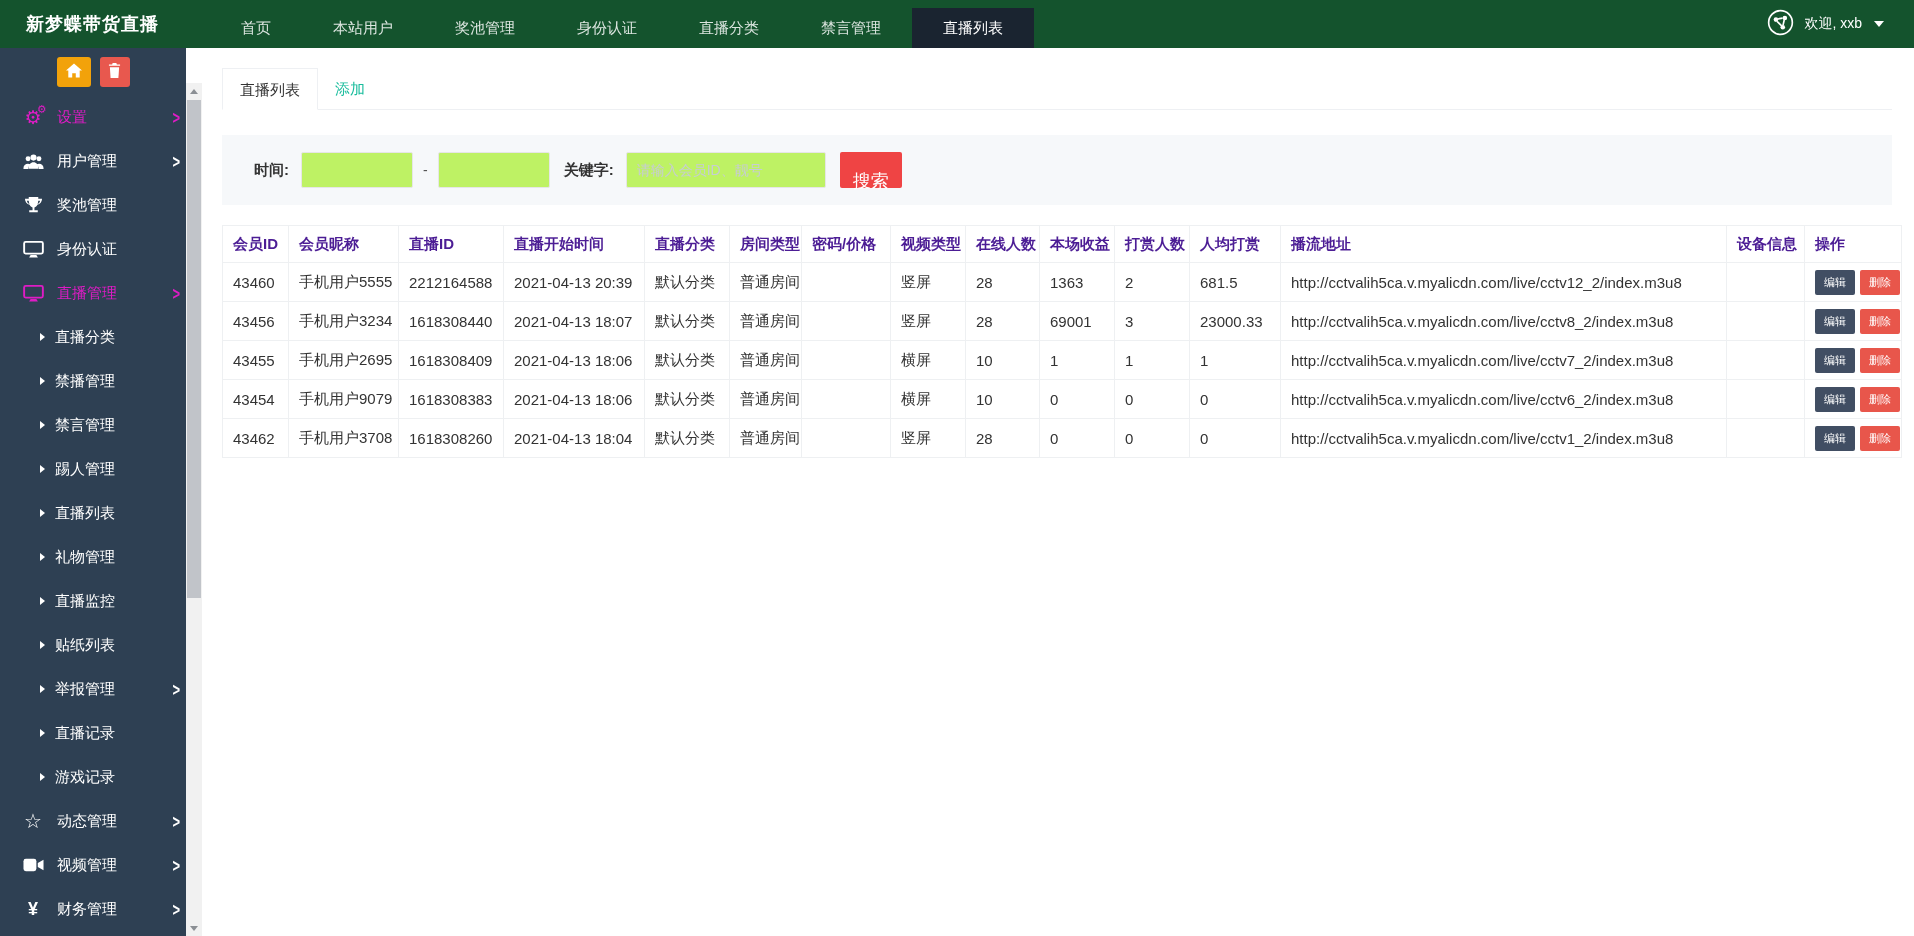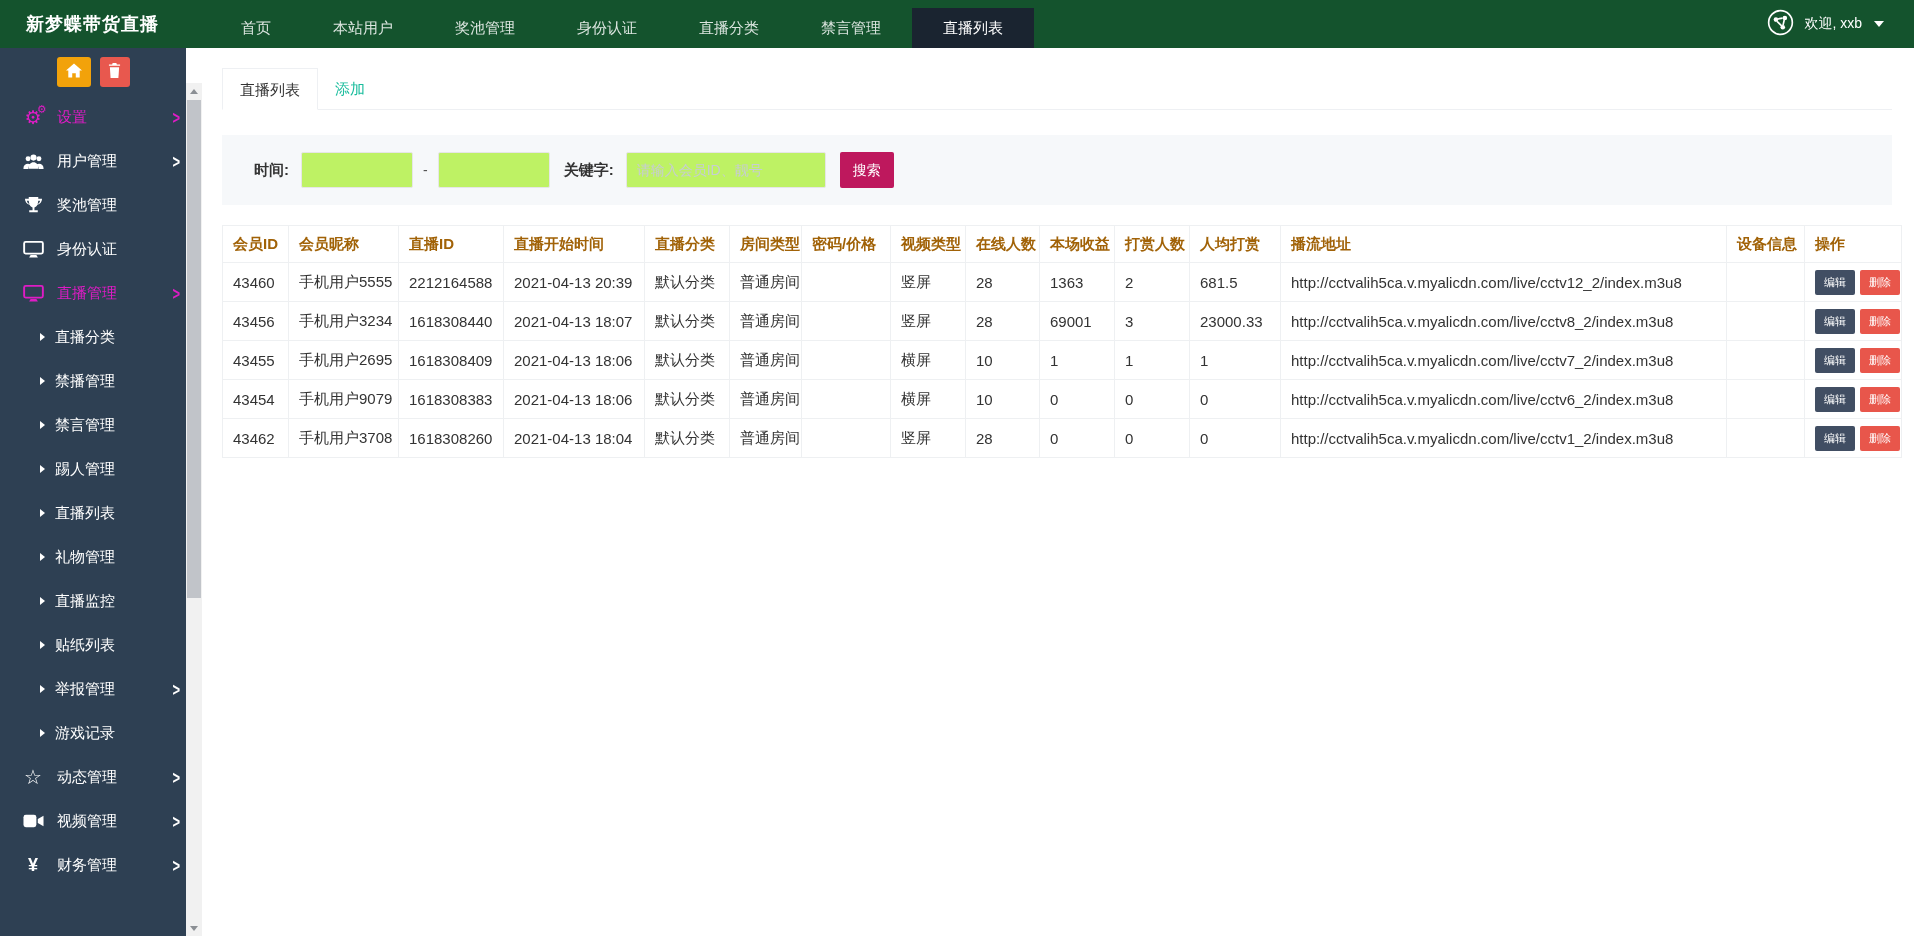--- a/index.html
+++ b/index.html
@@ -68,28 +68,28 @@
   .f-label { font-size:15px; font-weight:bold; color:#333; }
   .f-input { height:36px; background:#bef264; border:1px solid #e6e6e6; border-radius:2px;
     font-size:14px; padding:0 10px; color:#333; outline:none;
     font-family:"Liberation Sans","DejaVu Sans",sans-serif; }
   .f-input::placeholder { color:#c6ccd4; }
   .in-time { width:112px; margin:0 0 0 12px; }
   .in-time2 { width:112px; }
   .dash { margin:0 10px; color:#555; font-size:14px; }
   .kw-label { margin-left:14px; }
   .in-kw { width:200px; margin-left:12px; }
-  .btn-search { height:36px; padding:10px 13px; margin-left:14px; background:#be185d;
-    color:#fff; border:none; border-radius:2px; font-size:14px; cursor:pointer;
+  .btn-search { height:36px; padding:17px 13px; margin-left:14px; background:#ef4444;
+    color:#fff; border:none; border-radius:2px; font-size:18px; cursor:pointer;
     font-family:"Liberation Sans","DejaVu Sans",sans-serif; }
 
   table { margin-top:20px; width:100%; border-collapse:collapse; table-layout:fixed; }
   th,td { border:1px solid #eef0f2; text-align:left; padding:0 10px; white-space:nowrap;
     overflow:hidden; }
-  th { height:37px; font-size:15px; color:#a16207; font-weight:bold; }
+  th { height:37px; font-size:15px; color:#4c1d95; font-weight:bold; }
   td { height:39px; font-size:15px; color:#333; }
   .row-btn { border:none; border-radius:2px; color:#fff; font-size:11px;
     padding:5px 9px; cursor:pointer; font-family:"Liberation Sans","DejaVu Sans",sans-serif; }
   .btn-edit { background:#414e63; margin-right:5px; }
   .btn-del { background:#e8564b; }
 </style>
 </head>
 <body>
 
 <div class="topbar">
@@ -219,20 +219,24 @@
           <span class="tri-right"></span>
           <span>贴纸列表</span>
         </div>
         <div class="menu-item sub">
           <span class="tri-right"></span>
           <span>举报管理</span>
           <span class="chev">&gt;</span>
         </div>
         <div class="menu-item sub">
           <span class="tri-right"></span>
+          <span>直播记录</span>
+        </div>
+        <div class="menu-item sub">
+          <span class="tri-right"></span>
           <span>游戏记录</span>
         </div>
         <div class="menu-item">
           <span class="mi-icon">
             <span style="font-size:20px">☆</span>
           </span>
           <span>动态管理</span>
           <span class="chev">&gt;</span>
         </div>
         <div class="menu-item">

